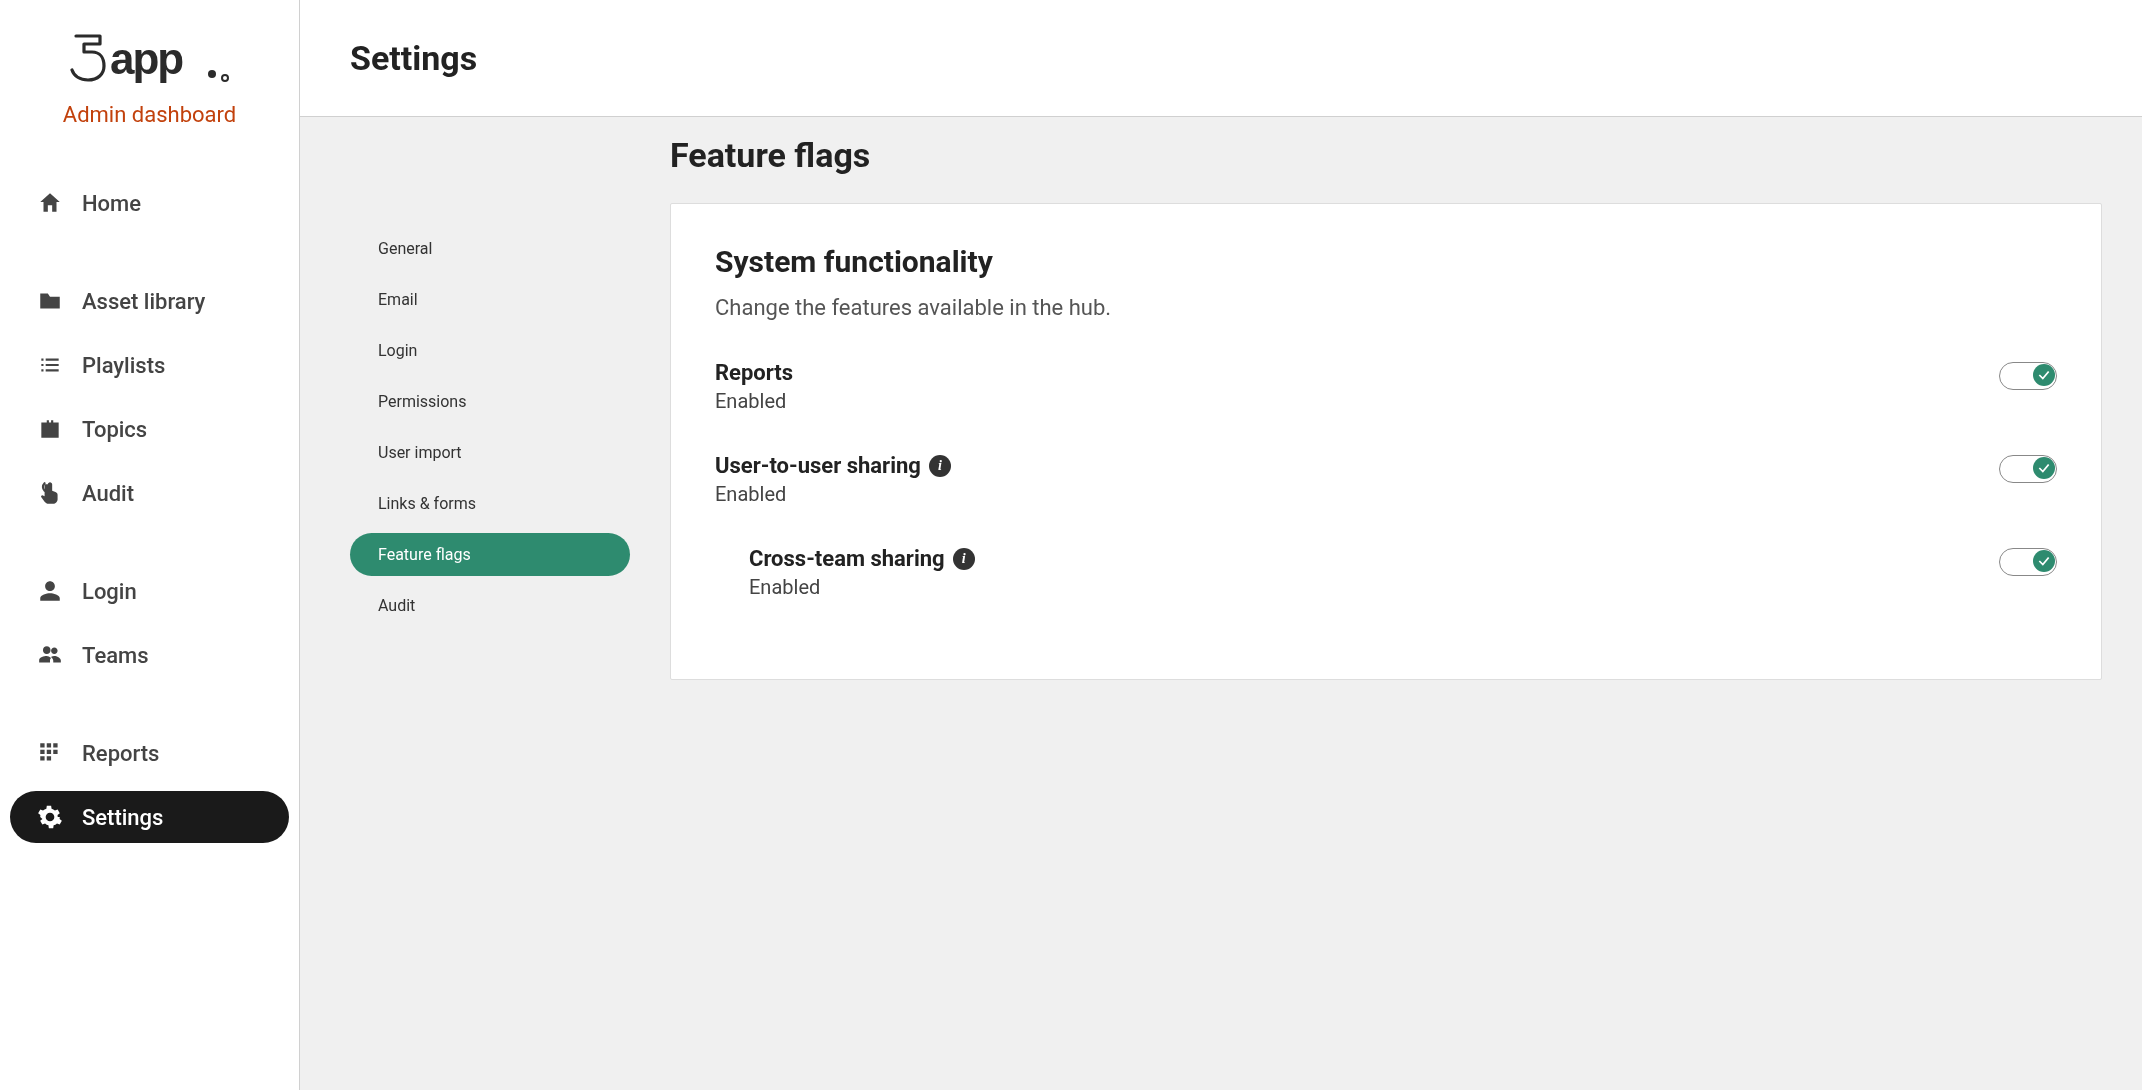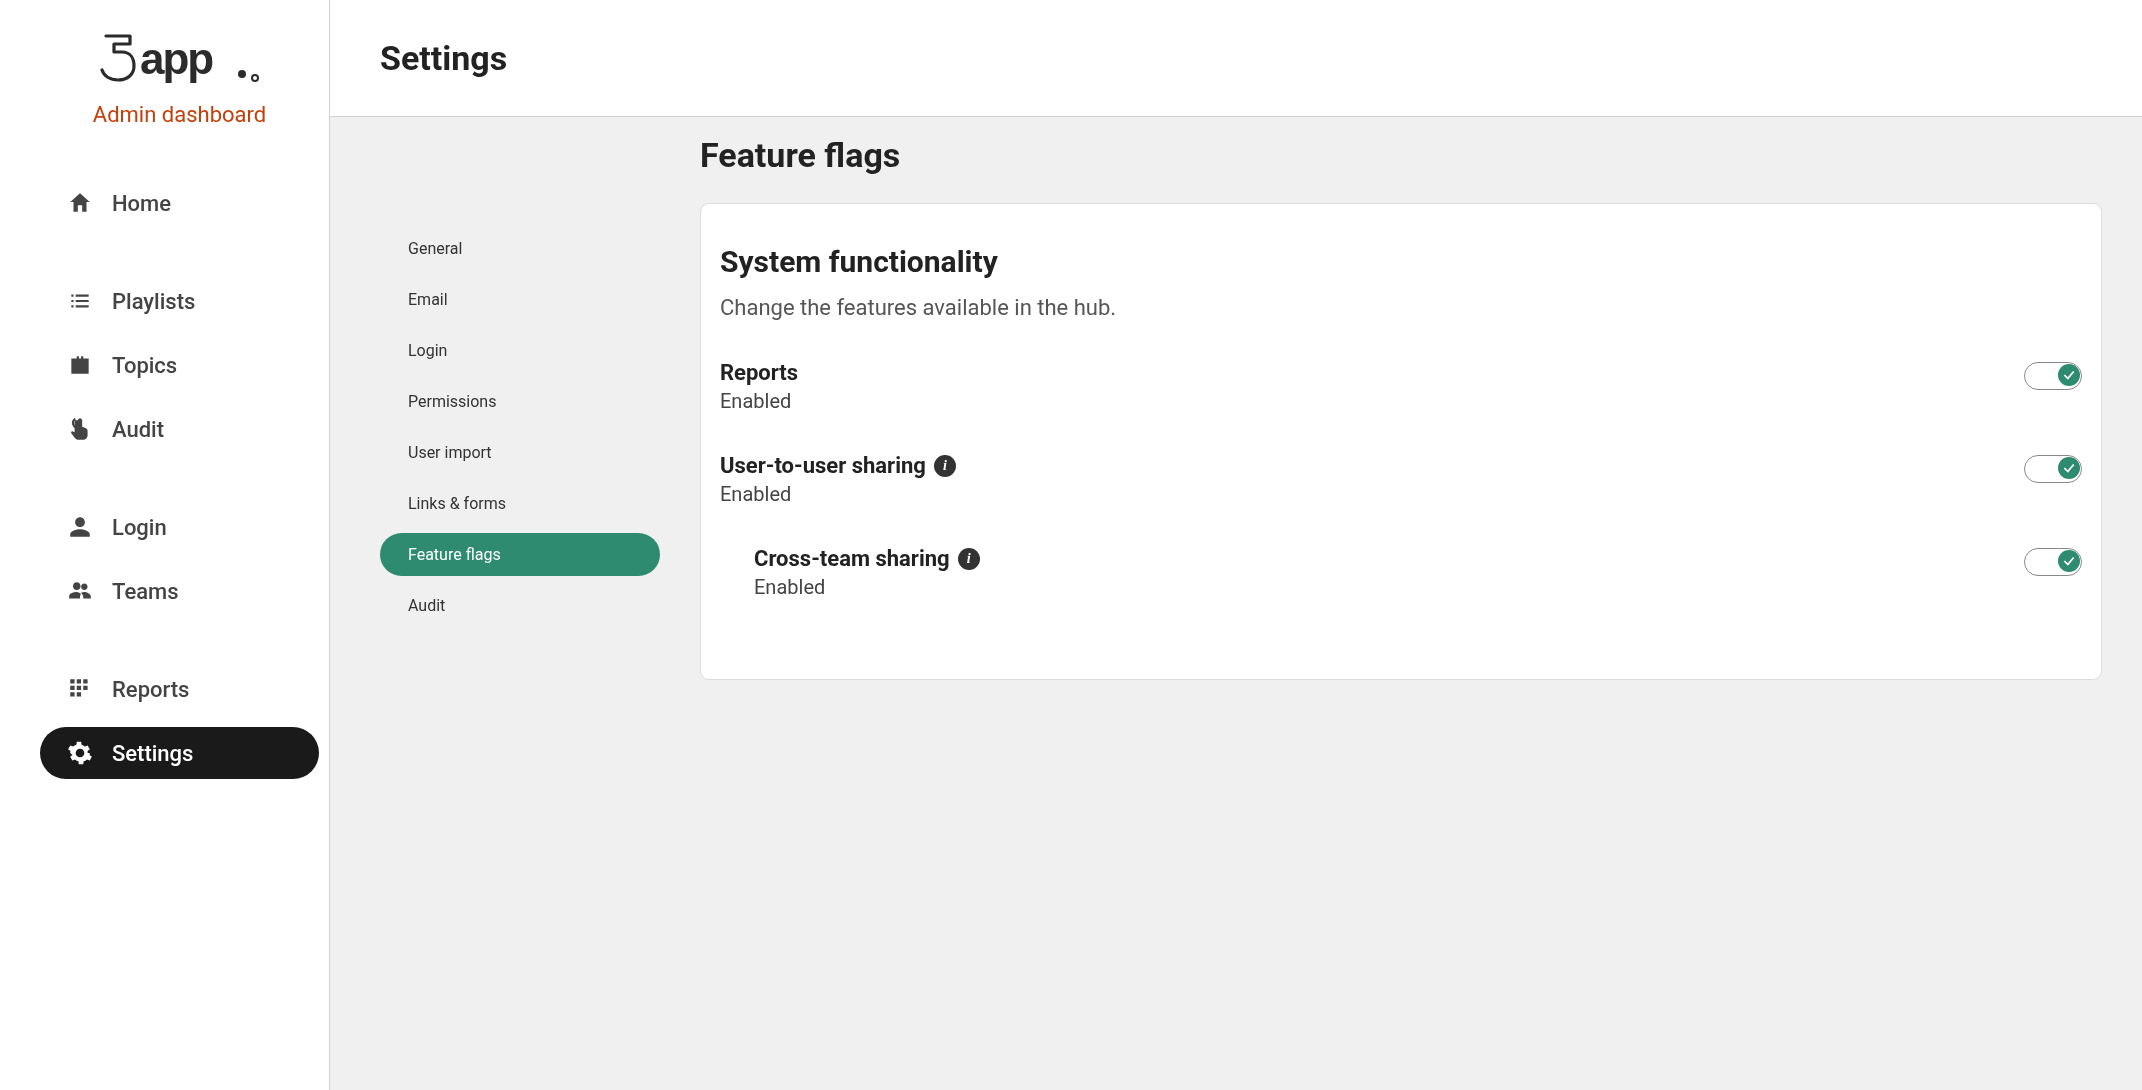--- a/index.html
+++ b/index.html
@@ -17,21 +17,20 @@
     }
     
     .sidebar {
       width: 300px;
       border-right: 1px solid #d0d0d0;
       display: flex;
       flex-direction: column;
       padding-top: 30px;
       flex-shrink: 0;
       background: #fff;
-      margin-left: 30px;
     }
     .logo-area {
       padding: 0 30px 30px 30px;
       text-align: center;
     }
     .logo {
       display: inline-block;
       font-size: 48px;
       font-weight: 700;
       color: #2b2b2b;
@@ -132,22 +131,22 @@
     }
     .detail-title {
       font-size: 34px;
       font-weight: 700;
       color: #222;
       margin-bottom: 28px;
     }
     .card {
       background: #fff;
       border: 1px solid #ddd;
-      border-radius: 9px;
-      padding: 40px 19px;
+      border-radius: 2px;
+      padding: 40px 44px;
     }
     .card-title {
       font-size: 30px;
       font-weight: 700;
       color: #222;
       margin-bottom: 16px;
     }
     .card-desc {
       font-size: 22px;
       color: #555;
@@ -250,20 +249,28 @@
       <span class="icon">
         <svg viewBox="0 0 24 24">
             <path d="M12 3l9 8h-3v9h-4v-6H10v6H6v-9H3l9-8z"></path>
           </svg>
       </span>
       <span>Home</span>
     </div>
 
     <div class="nav-spacer"></div>
 
+    <div class="nav-item">
+      <span class="icon">
+        <svg viewBox="0 0 24 24">
+            <path d="M3 5h7l2 3h9v11H3V5z"></path>
+          </svg>
+      </span>
+      <span>Asset library</span>
+    </div>
 
     <div class="nav-item">
       <span class="icon">
         <svg viewBox="0 0 24 24">
             <path d="M4 6h2v2H4V6zm4 0h12v2H8V6zM4 11h2v2H4v-2zm4 0h12v2H8v-2zM4 16h2v2H4v-2zm4 0h12v2H8v-2z"></path>
           </svg>
       </span>
       <span>Playlists</span>
     </div>
 

